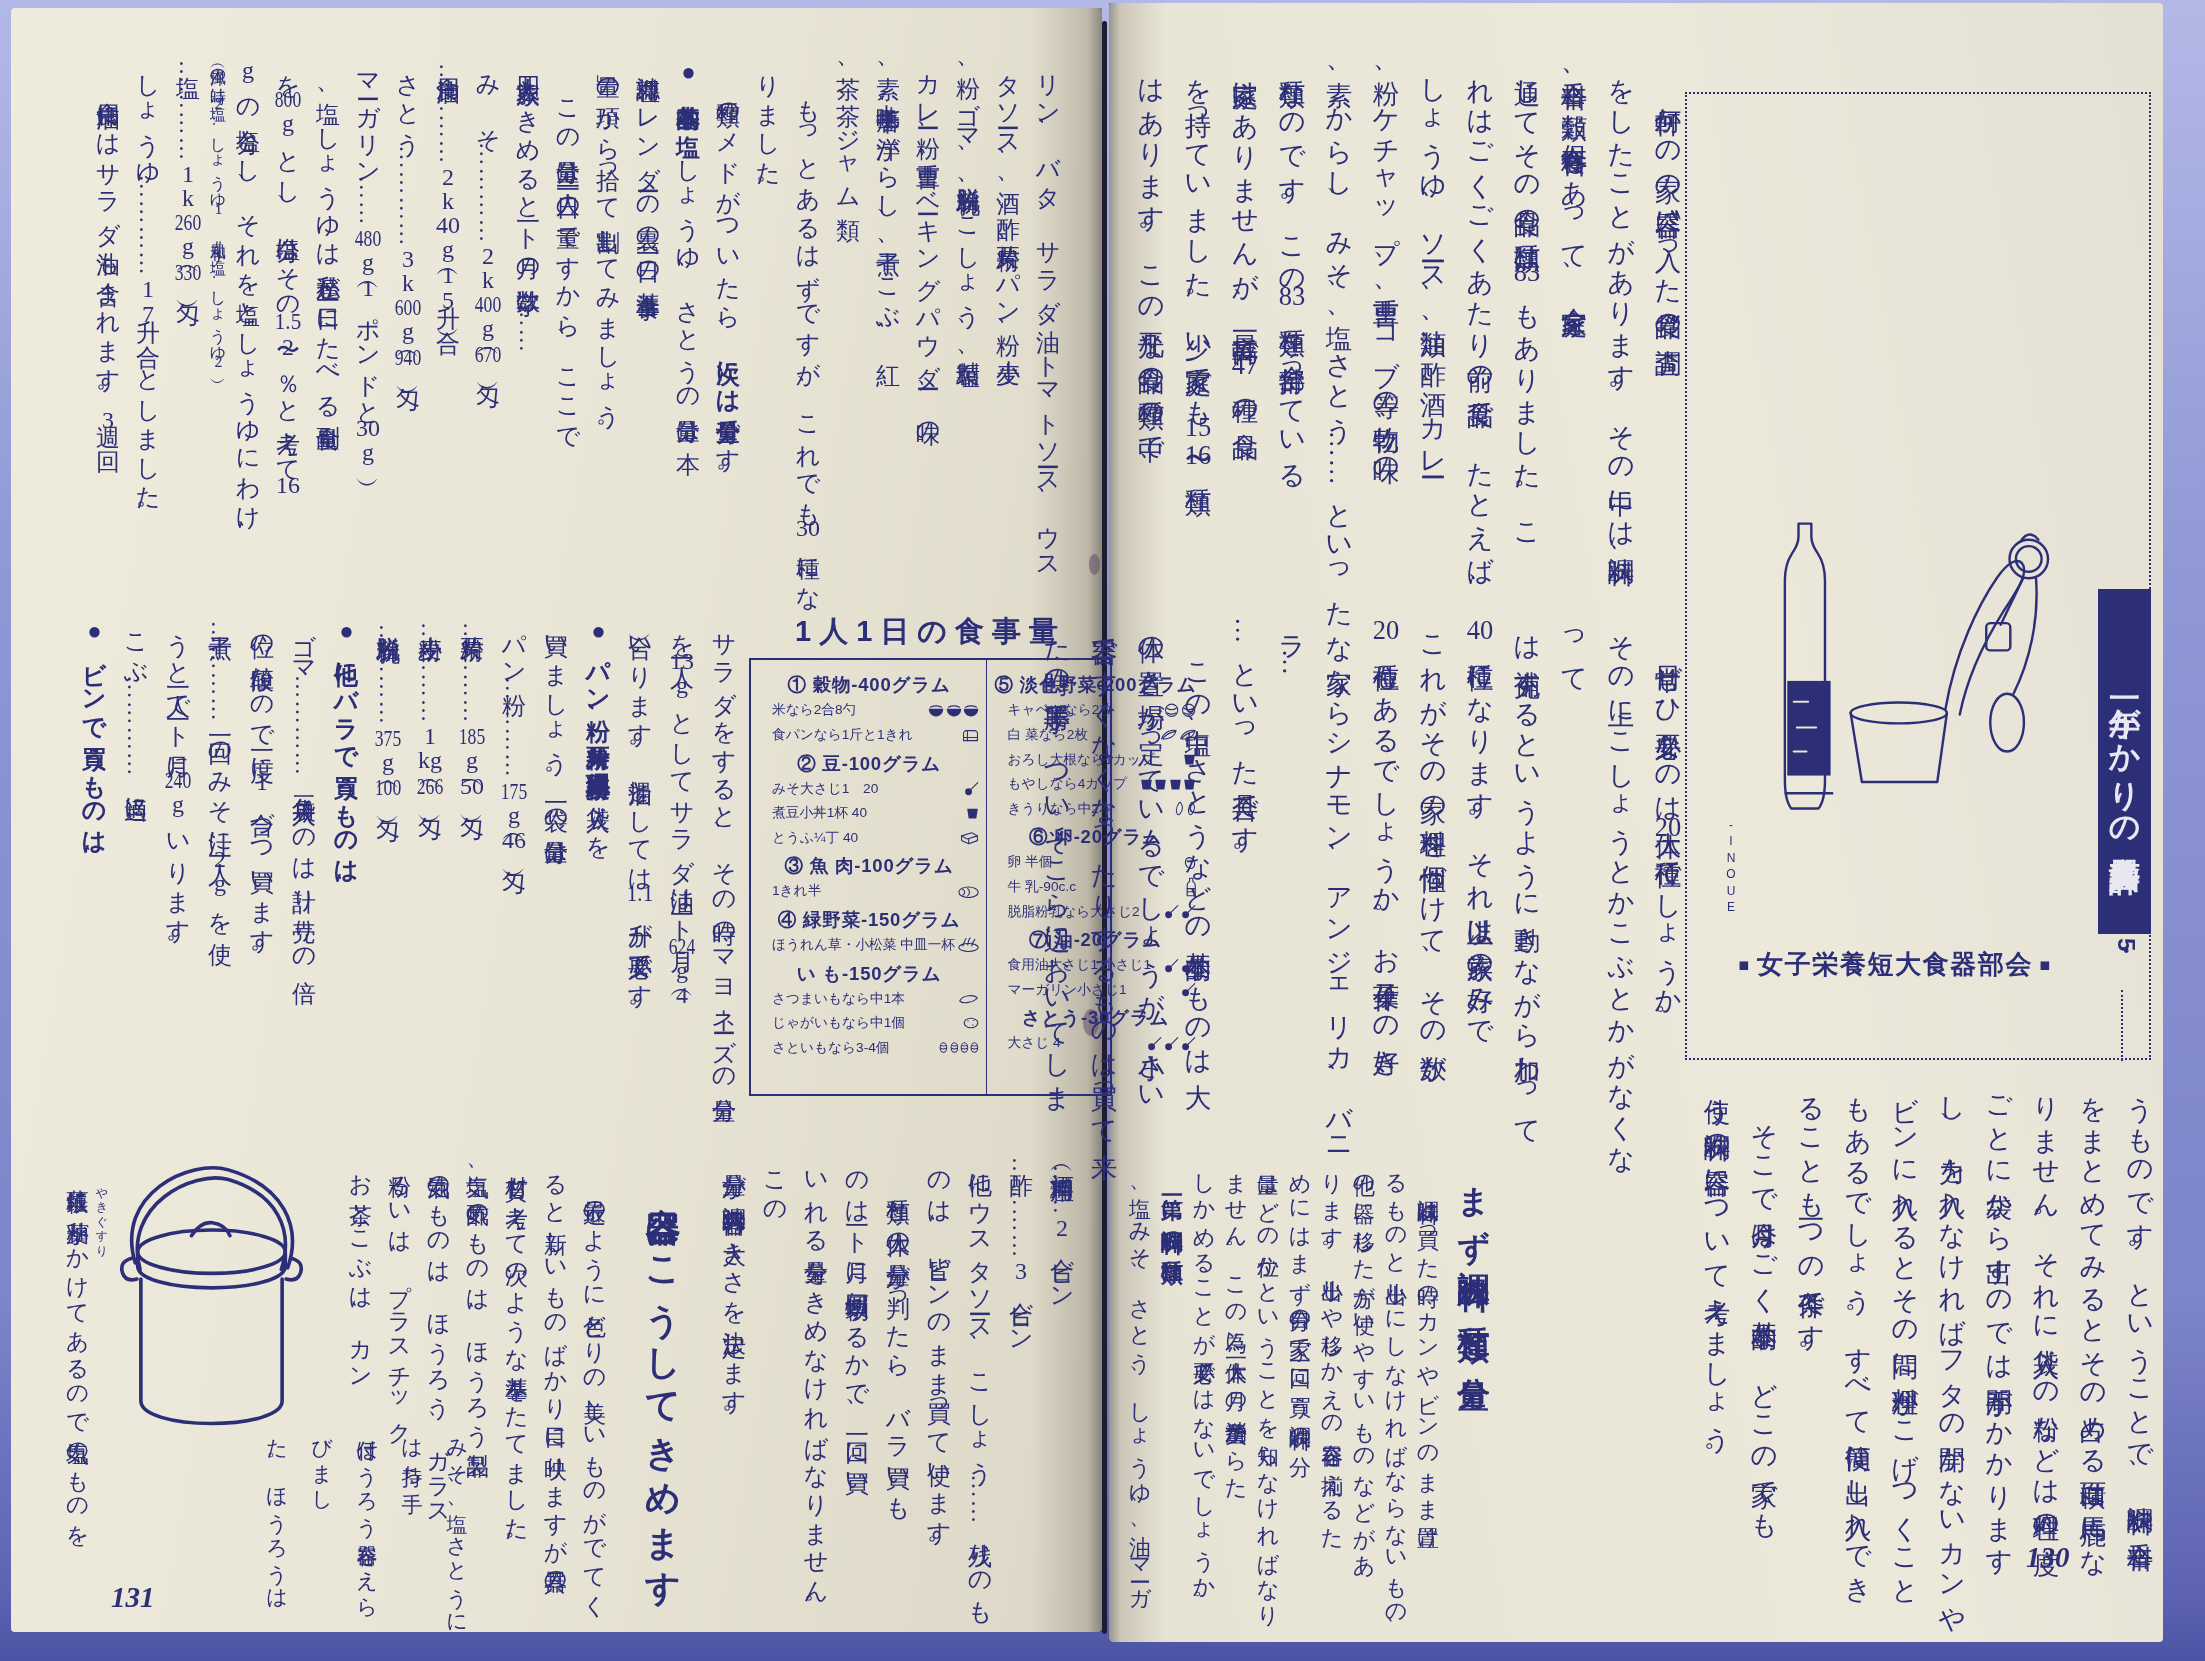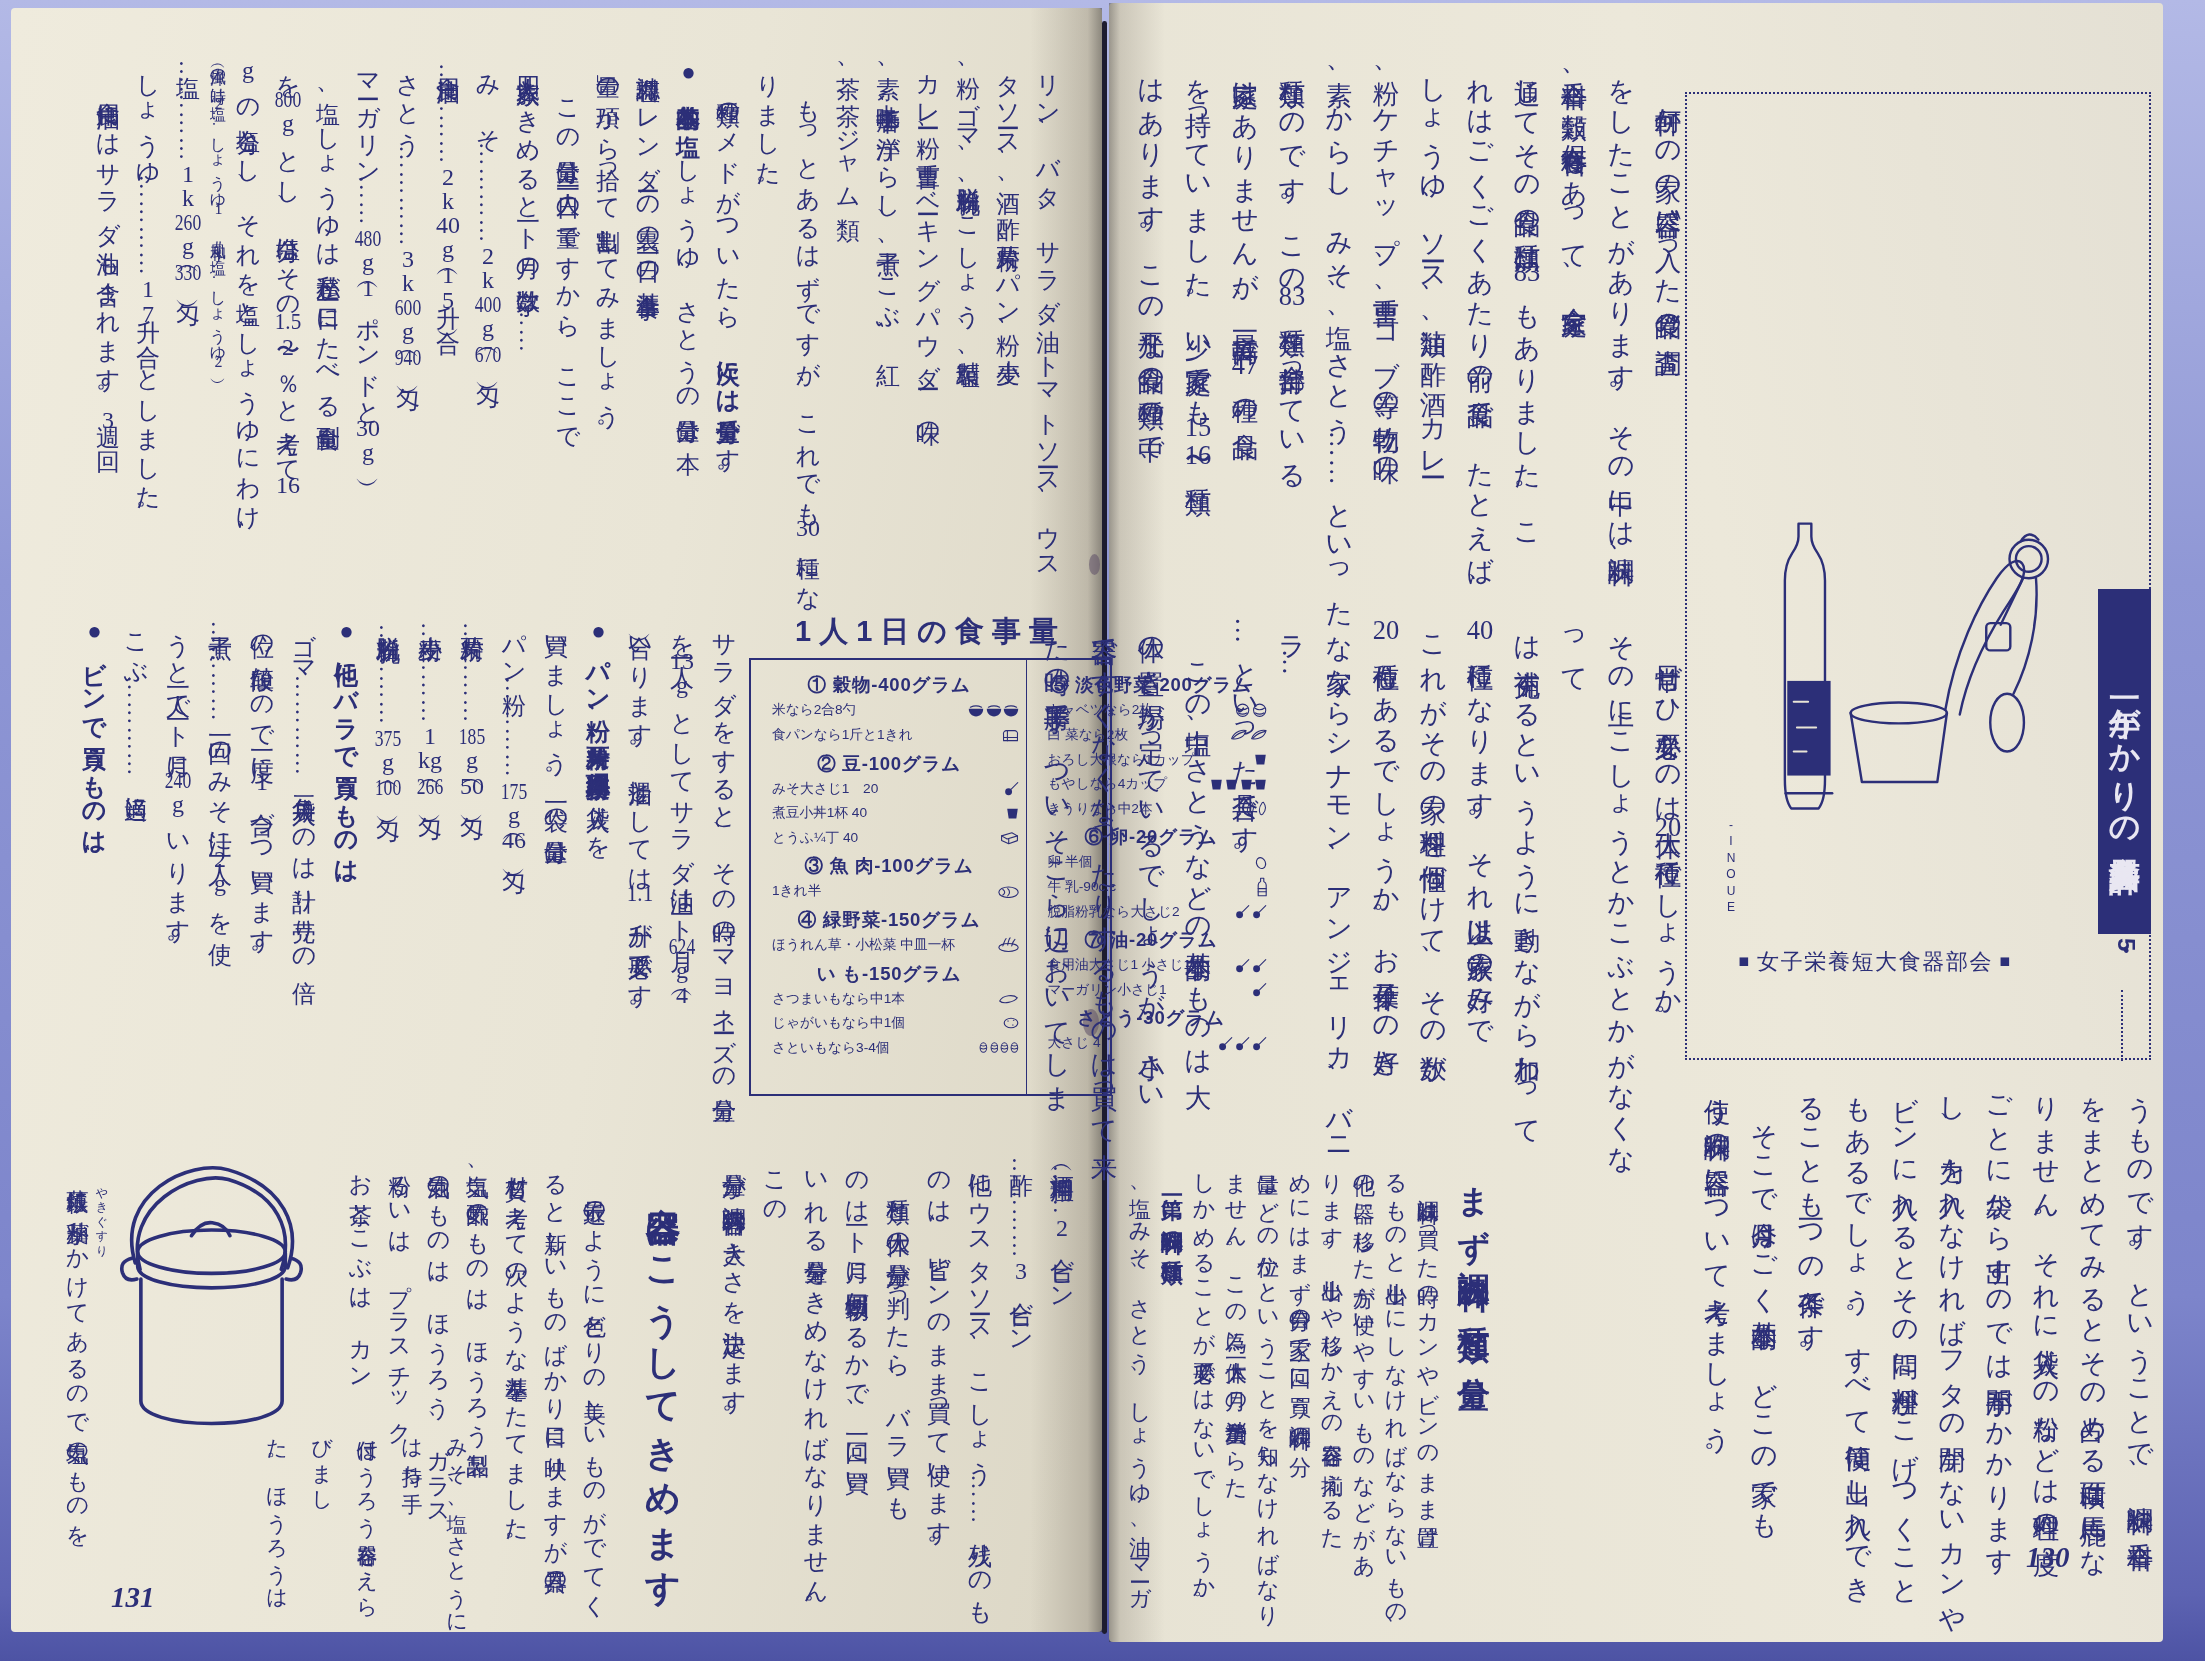--- a/index.html
+++ b/index.html
@@ -47,21 +47,21 @@
 #rp-body2{left:1123px;top:1158px;width:321px;height:490px;font-size:22px;line-height:32px;}
 
 
 .tbox{position:absolute;left:1685px;top:92px;width:466px;height:968px;border:2.4px dotted var(--ink);}
 .title-line{position:absolute;font-family:"Liberation Serif",serif;font-weight:700;
   color:var(--ink);font-size:53px;letter-spacing:4.8px;white-space:nowrap;}
 #tl1{left:56px;top:112px;}
 #tl2{left:202px;top:231px;}
 #tl3{left:90px;top:345px;}
 .attrib{position:absolute;left:45px;top:853px;font-family:"Liberation Sans",sans-serif;
-  font-weight:400;font-size:22px;color:var(--ink);letter-spacing:1.6px;white-space:nowrap;}
+  font-weight:700;font-size:26px;color:var(--ink);letter-spacing:1.6px;white-space:nowrap;}
 .attrib::before,.attrib::after{content:"■";font-size:17.7px;vertical-align:2.4px;margin:0 6.4px;}
 .banner{position:absolute;left:2098px;top:589px;width:53px;height:345px;background:var(--ink);
   color:#e9e7f2;writing-mode:vertical-rl;font-family:"Liberation Serif",serif;font-weight:700;
   font-size:31px;line-height:53px;letter-spacing:1.6px;text-align:center;}
 .series-num{position:absolute;left:2110px;top:938px;writing-mode:vertical-rl;font-size:24px;
   color:var(--ink);font-family:"Liberation Sans",sans-serif;font-weight:700;}
 .series-num::before{content:"・";}
 .dotline-v{position:absolute;left:2121px;top:990px;height:71px;border-left:2.4px dotted var(--ink);}
 .sig{position:absolute;left:1724px;top:818px;writing-mode:vertical-rl;text-orientation:upright;
   font-size:12px;letter-spacing:2.4px;color:var(--ink);font-family:"Liberation Sans",sans-serif;}
@@ -69,21 +69,21 @@
 
 
 .mtable{position:absolute;left:749px;top:612px;width:363px;color:var(--ink);
   font-family:"Liberation Sans",sans-serif;}
 .mtable-title{text-align:center;font-size:29px;font-weight:700;letter-spacing:8px;margin:0 0 6.4px 0;}
 .mt-box{display:flex;border:2.4px solid var(--ink);height:438px;}
 .mt-col{flex:1;padding:8px 6.4px 3.2px 8px;}
 .mt-col:first-child{border-right:1.6px solid var(--ink);}
 .mt-head{font-size:18.5px;font-weight:700;margin:4px 0 1.6px 0;white-space:nowrap;letter-spacing:0.8px;text-align:center;}
 .mt-sub{font-size:13.7px;display:flex;justify-content:space-between;align-items:center;
-  margin:1.6px 0;padding-left:13px;white-space:nowrap;min-height:23px;gap:40px;}
+  margin:1.6px 0;padding-left:13px;white-space:nowrap;min-height:23px;}
 .mt-icons{display:inline-flex;gap:1.6px;margin-left:3.2px;}
 .mt-icons svg{display:block;}
 
 
 .illus{position:absolute;}
 #bottle-illus{left:1713px;top:506px;}
 #pot-illus{left:87px;top:1149px;}
 .pagenum{position:absolute;font-family:"Liberation Serif",serif;font-style:italic;
   font-weight:700;font-size:29px;color:var(--ink);}
 #pn131{left:111px;top:1581px;}

